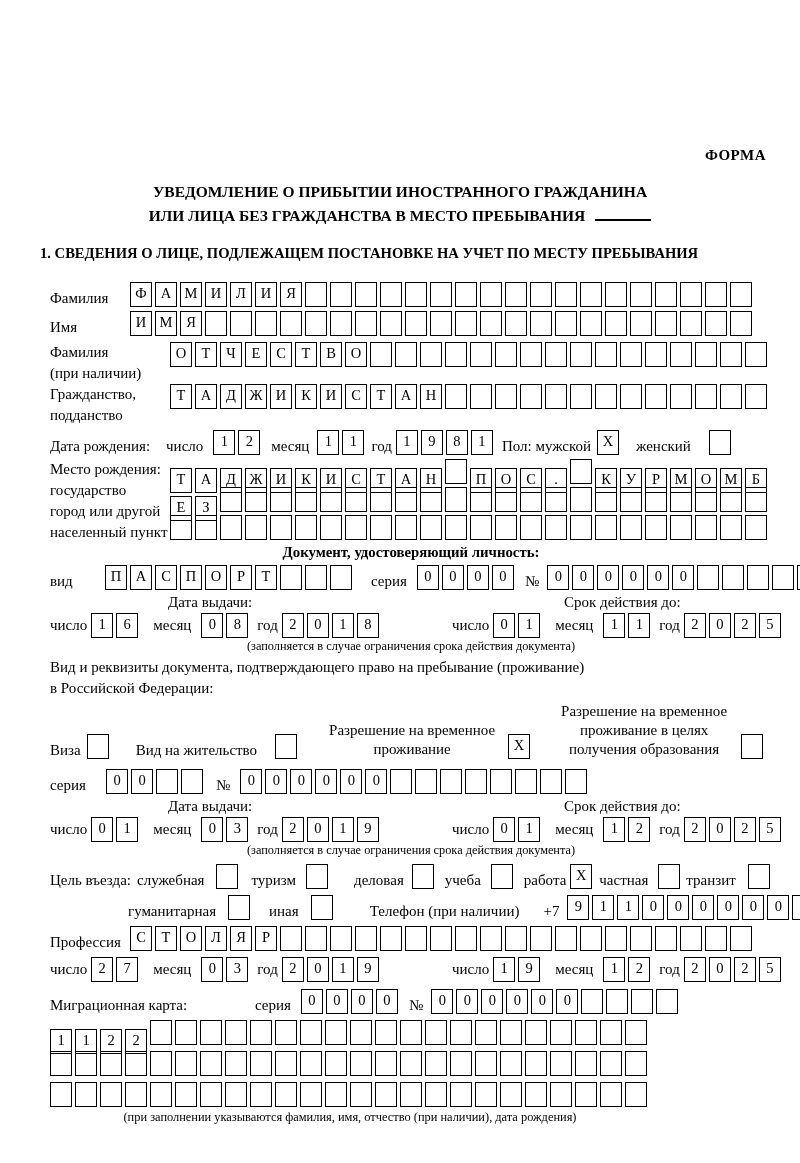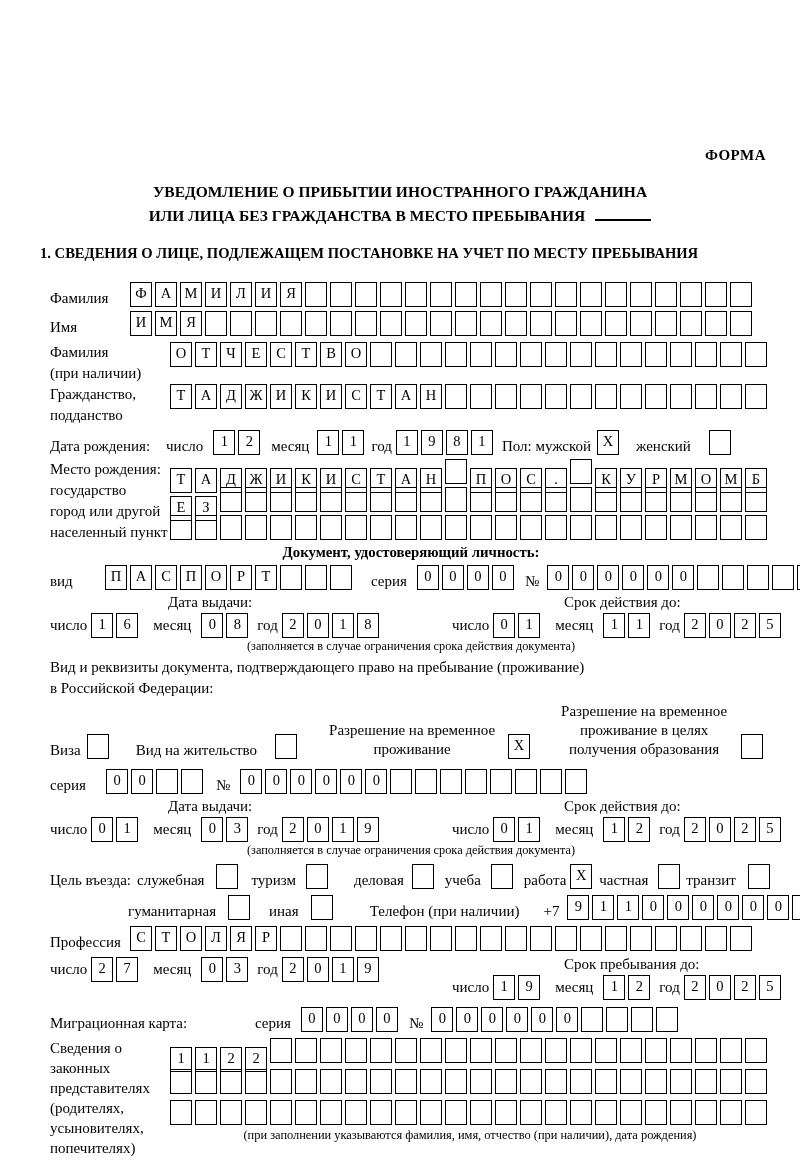--- a/index.html
+++ b/index.html
@@ -475,21 +475,20 @@
           <span style="margin-left:6px">год</span>
           <span class="cells" style="margin-left:4px">
               <span class="cell">2</span>
               <span class="cell">0</span>
               <span class="cell">1</span>
               <span class="cell">9</span>
             </span>
         </div>
       </div>
       <div class="dc-r">
-        <div class="dt2">Срок пребывания до:</div>
         <div class="dl">
           <span>число</span>
           <span class="cells" style="margin-left:4px">
               <span class="cell">1</span>
               <span class="cell">9</span>
             </span>
           <span style="margin-left:12px">месяц</span>
           <span class="cells" style="margin-left:10px">
               <span class="cell">1</span>
               <span class="cell">2</span>
@@ -523,28 +522,20 @@
           <span class="cell">0</span>
           <span class="cell">0</span>
           <span class="cell"></span>
           <span class="cell"></span>
           <span class="cell"></span>
           <span class="cell"></span>
         </span>
     </div>
 
     <div class="row top" style="margin-top:6px">
-      <div class="lbl w120 reps-lbl">
-        <div>Сведения о</div>
-        <div>законных</div>
-        <div>представителях</div>
-        <div>(родителях,</div>
-        <div>усыновителях,</div>
-        <div>попечителях)</div>
-      </div>
       <div>
         <div class="cellrow" style="margin-bottom:6px"><span class="cell">1</span><span class="cell">1</span><span class="cell">2</span><span class="cell">2</span><span class="cell"></span><span class="cell"></span><span class="cell"></span><span class="cell"></span><span class="cell"></span><span class="cell"></span><span class="cell"></span><span class="cell"></span><span class="cell"></span><span class="cell"></span><span class="cell"></span><span class="cell"></span><span class="cell"></span><span class="cell"></span><span class="cell"></span><span class="cell"></span><span class="cell"></span><span class="cell"></span><span class="cell"></span><span class="cell"></span></div>
         <div class="cellrow" style="margin-bottom:6px"><span class="cell"></span><span class="cell"></span><span class="cell"></span><span class="cell"></span><span class="cell"></span><span class="cell"></span><span class="cell"></span><span class="cell"></span><span class="cell"></span><span class="cell"></span><span class="cell"></span><span class="cell"></span><span class="cell"></span><span class="cell"></span><span class="cell"></span><span class="cell"></span><span class="cell"></span><span class="cell"></span><span class="cell"></span><span class="cell"></span><span class="cell"></span><span class="cell"></span><span class="cell"></span><span class="cell"></span></div>
         <div class="cellrow"><span class="cell"></span><span class="cell"></span><span class="cell"></span><span class="cell"></span><span class="cell"></span><span class="cell"></span><span class="cell"></span><span class="cell"></span><span class="cell"></span><span class="cell"></span><span class="cell"></span><span class="cell"></span><span class="cell"></span><span class="cell"></span><span class="cell"></span><span class="cell"></span><span class="cell"></span><span class="cell"></span><span class="cell"></span><span class="cell"></span><span class="cell"></span><span class="cell"></span><span class="cell"></span><span class="cell"></span></div>
         <div class="reps-note">(при заполнении указываются фамилия, имя, отчество (при наличии), дата рождения)</div>
       </div>
     </div>
 
   </div>
 </div>

